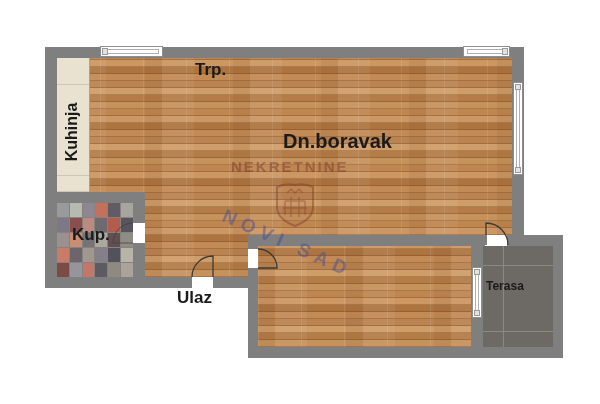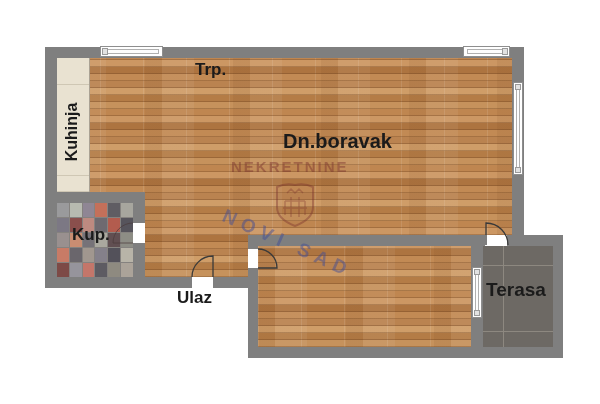--- a/index.html
+++ b/index.html
@@ -63,21 +63,21 @@
 
   
   .lbl{position:absolute;color:#1b1b1b;font-weight:bold;z-index:7;white-space:nowrap;}
   .lbl-kuhinja{left:54px;top:86px;width:36px;height:92px;display:flex;align-items:center;justify-content:center;}
   .lbl-kuhinja span{transform:rotate(-90deg);font-size:16px;font-weight:bold;color:#1b1b1b;white-space:nowrap;}
   .lbl-trp{left:195px;top:60px;font-size:17px;}
   .lbl-dnboravak{left:283px;top:130px;font-size:20px;}
   .lbl-kup{left:72px;top:225px;font-size:17px;}
   .lbl-ulaz{left:177px;top:288px;font-size:17px;}
   .lbl-spsoba{left:320px;top:274px;font-size:17px;}
-  .lbl-terasa{left:486px;top:279px;font-size:19px;}
+  .lbl-terasa{left:486px;top:279px;font-size:12px;}
 
   
   .wm{position:absolute;z-index:6;font-weight:bold;pointer-events:none;}
   .wm-1{left:231px;top:139px;font-size:17px;letter-spacing:5px;color:rgba(120,48,44,0.45);}
   .wm-2{left:231px;top:158px;font-size:15px;letter-spacing:2px;color:rgba(120,48,44,0.45);}
   .wm-3{left:228px;top:205px;font-size:19px;letter-spacing:6px;color:rgba(62,76,150,0.48);
         transform:rotate(24deg);transform-origin:left top;}
   .wm-shield{left:273px;top:181px;opacity:0.5;}
 </style>
 </head>

